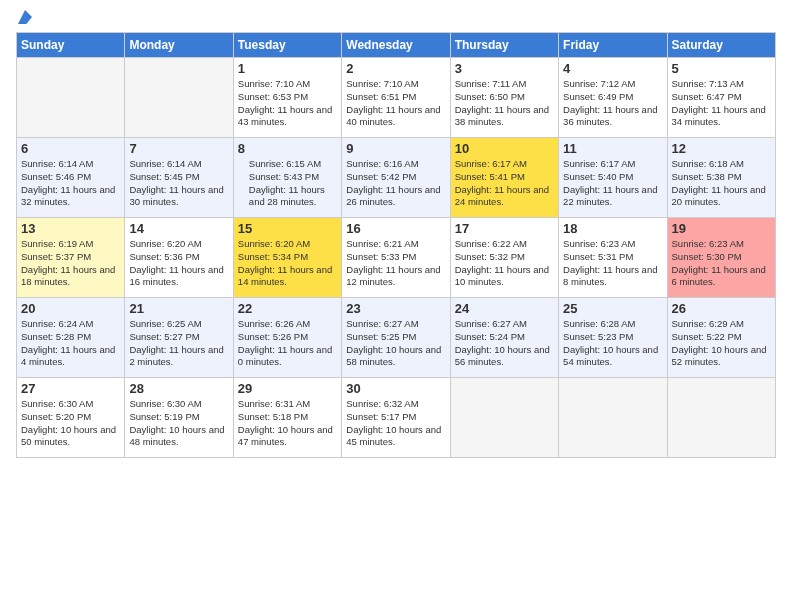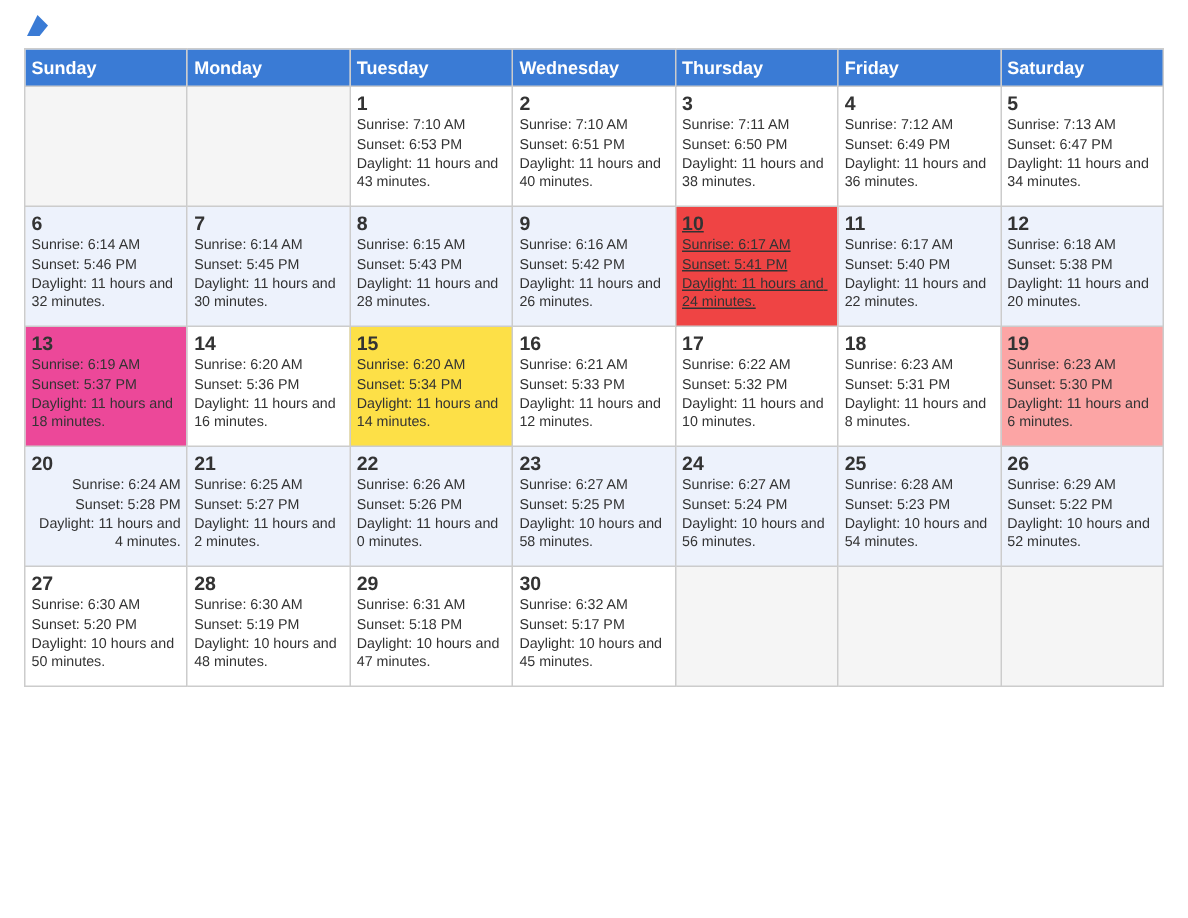--- a/index.html
+++ b/index.html
@@ -180,51 +180,51 @@
 Daylight: 11 hours and 32 minutes.</div>
           </td>
           <td style="background: rgb(237, 242, 252);">
             <span class="day-number">7</span>
             <div class="day-info" style="white-space: pre-wrap;">Sunrise: 6:14 AM
 Sunset: 5:45 PM
 Daylight: 11 hours and 30 minutes.</div>
           </td>
           <td style="background: rgb(237, 242, 252);">
             <span class="day-number">8</span>
-            <div class="day-info" style="white-space: pre-wrap;">Sunrise: 6:15 AM
+            <div class="day-info" style="white-space: pre-wrap; margin-left: 11px;">Sunrise: 6:15 AM
 Sunset: 5:43 PM
 Daylight: 11 hours and 28 minutes.</div>
           </td>
           <td style="background: rgb(237, 242, 252);">
             <span class="day-number">9</span>
             <div class="day-info" style="white-space: pre-wrap;">Sunrise: 6:16 AM
 Sunset: 5:42 PM
 Daylight: 11 hours and 26 minutes.</div>
           </td>
-          <td style="background: #ef4444; text-decoration: underline;">
+          <td style="background: #fde047;">
             <span class="day-number">10</span>
             <div class="day-info" style="white-space: pre-wrap;">Sunrise: 6:17 AM
 Sunset: 5:41 PM
 Daylight: 11 hours and 24 minutes.</div>
           </td>
           <td style="background: rgb(237, 242, 252);">
             <span class="day-number">11</span>
             <div class="day-info" style="white-space: pre-wrap;">Sunrise: 6:17 AM
 Sunset: 5:40 PM
 Daylight: 11 hours and 22 minutes.</div>
           </td>
           <td style="background: rgb(237, 242, 252);">
             <span class="day-number">12</span>
             <div class="day-info" style="white-space: pre-wrap;">Sunrise: 6:18 AM
 Sunset: 5:38 PM
 Daylight: 11 hours and 20 minutes.</div>
           </td>
         </tr>
         <tr>
-          <td style="background: #ec4899;">
+          <td style="background: #fef9c3;">
             <span class="day-number">13</span>
             <div class="day-info" style="white-space: pre-wrap;">Sunrise: 6:19 AM
 Sunset: 5:37 PM
 Daylight: 11 hours and 18 minutes.</div>
           </td>
           <td style="background: rgb(255, 255, 255);">
             <span class="day-number">14</span>
             <div class="day-info" style="white-space: pre-wrap;">Sunrise: 6:20 AM
 Sunset: 5:36 PM
 Daylight: 11 hours and 16 minutes.</div>
@@ -256,21 +256,21 @@
           <td style="background: #fca5a5;">
             <span class="day-number">19</span>
             <div class="day-info" style="white-space: pre-wrap;">Sunrise: 6:23 AM
 Sunset: 5:30 PM
 Daylight: 11 hours and 6 minutes.</div>
           </td>
         </tr>
         <tr>
           <td style="background: rgb(237, 242, 252); margin-left: 32px;">
             <span class="day-number">20</span>
-            <div class="day-info" style="white-space: pre-wrap; text-align: right;">Sunrise: 6:24 AM
+            <div class="day-info" style="white-space: pre-wrap;">Sunrise: 6:24 AM
 Sunset: 5:28 PM
 Daylight: 11 hours and 4 minutes.</div>
           </td>
           <td style="background: rgb(237, 242, 252);">
             <span class="day-number">21</span>
             <div class="day-info" style="white-space: pre-wrap;">Sunrise: 6:25 AM
 Sunset: 5:27 PM
 Daylight: 11 hours and 2 minutes.</div>
           </td>
           <td style="background: rgb(237, 242, 252);">

